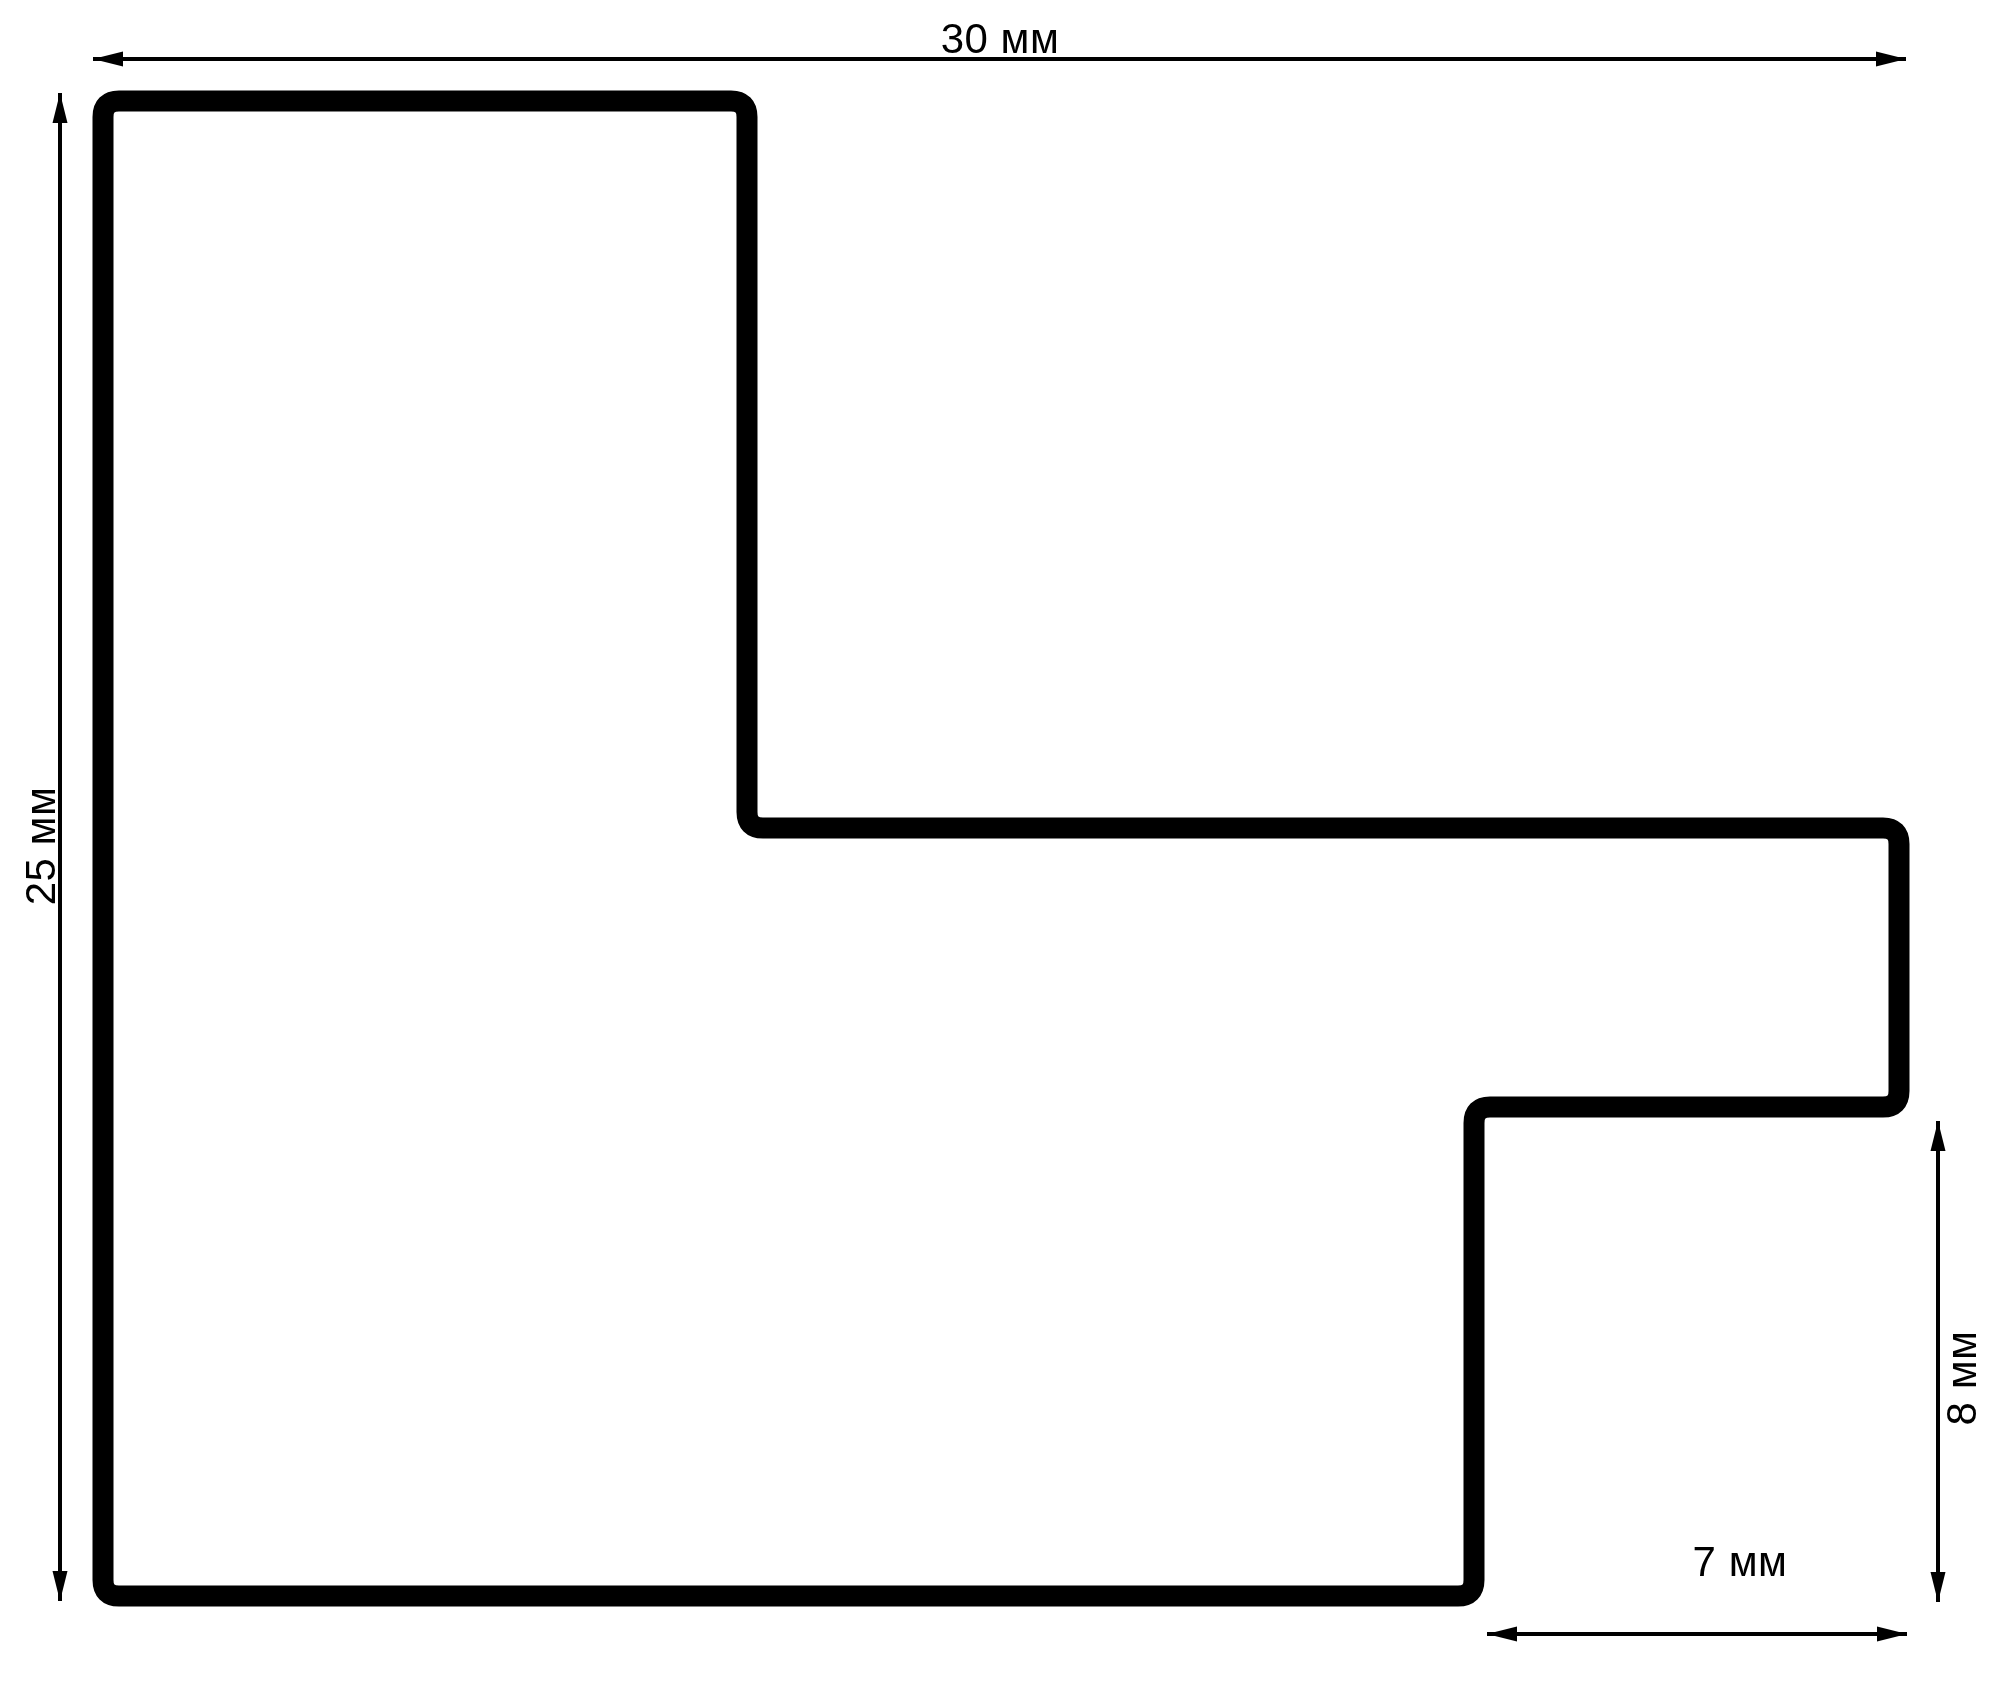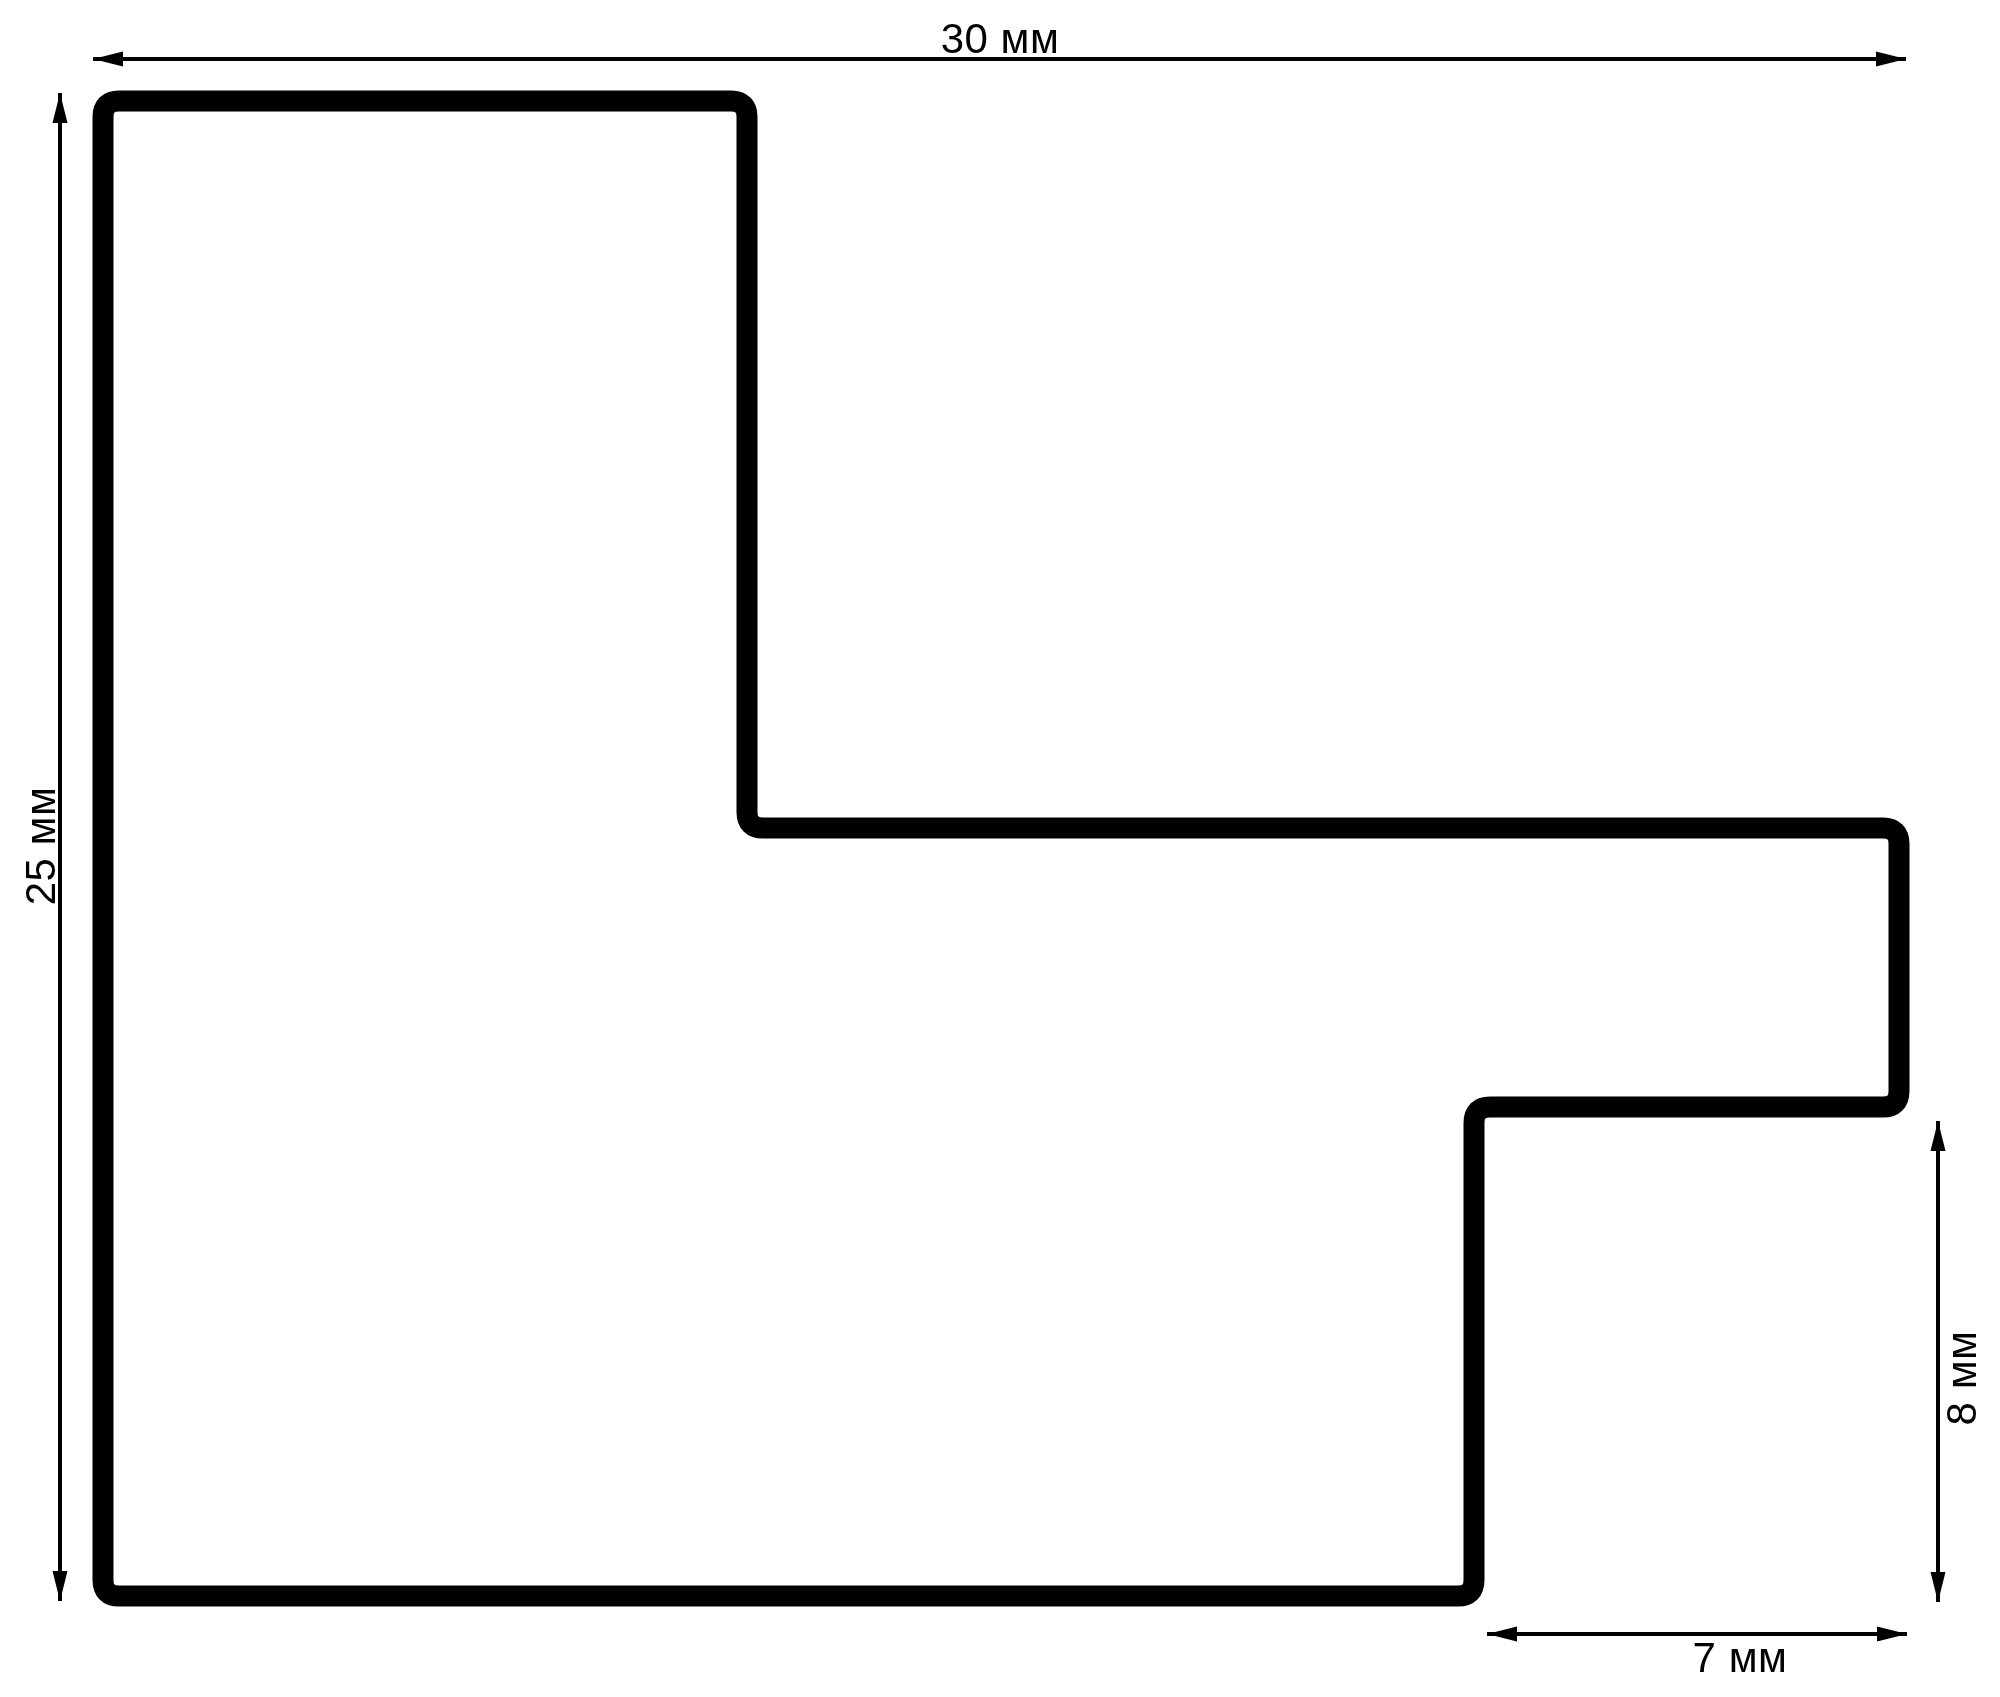--- a/index.html
+++ b/index.html
@@ -66,15 +66,15 @@
 
     <line x1="1487" y1="1634" x2="1907" y2="1634" stroke="#000000" stroke-width="4" marker-start="url(#arrowhead)" marker-end="url(#arrowhead)"></line>
   </svg>
 
   <div class="dim-label" style="left:1000px; top:39px;">30 мм</div>
 
   <div class="dim-label vertical" style="left:41px; top:846px;">25 мм</div>
 
   <div class="dim-label vertical" style="left:1962px; top:1378px;">8 мм</div>
 
-  <div class="dim-label" style="left:1740px; top:1658px;">7 мм</div>
+  <div class="dim-label" style="left:1740px; top:1562px;">7 мм</div>
 
 </div>
 
 </body></html>

